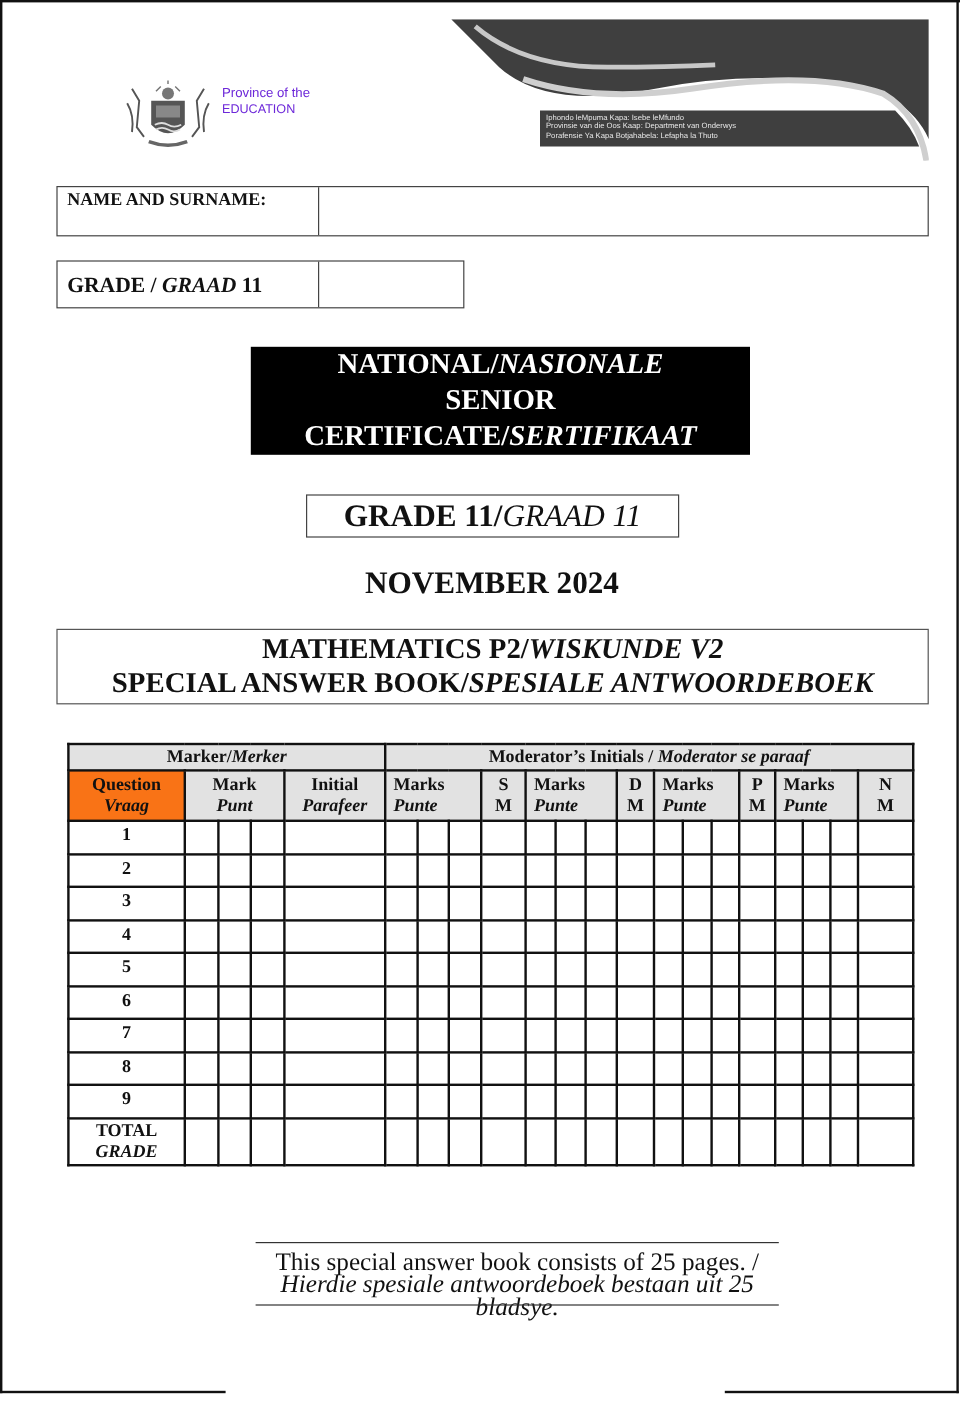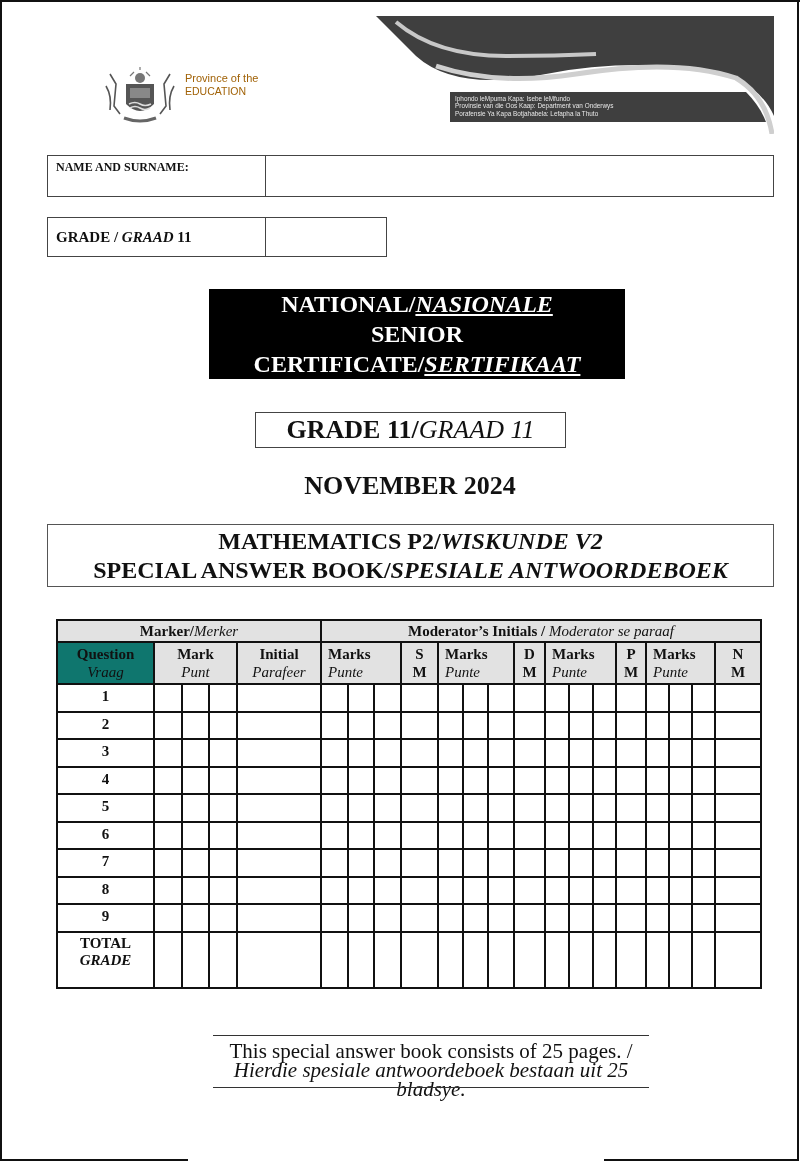--- a/index.html
+++ b/index.html
@@ -8,64 +8,64 @@
   .abs { position: absolute; }
   
   .frame-top { left: 0; top: 0; width: 800px; height: 2px; background: #111; }
   .frame-left { left: 0; top: 0; width: 2px; height: 1161px; background: #111; }
   .frame-right { left: 797px; top: 0; width: 2px; height: 1161px; background: #111; }
   .frame-bl { left: 0; top: 1159px; width: 188px; height: 2px; background: #111; }
   .frame-br { left: 604px; top: 1159px; width: 195px; height: 2px; background: #111; }
 
   
   .crest { left: 100px; top: 66px; width: 80px; height: 58px; }
-  .logo-text { left: 185px; top: 72px; font-family: "Liberation Sans", "DejaVu Sans", sans-serif; color: #a16207; }
+  .logo-text { left: 185px; top: 72px; font-family: "Liberation Sans", "DejaVu Sans", sans-serif; color: #6d28d9; }
   .logo-small { font-size: 11px; line-height: 12px; }
   .logo-big { font-size: 22px; line-height: 22px; letter-spacing: 0.2px; border-bottom: 2px solid #333; padding-bottom: 1px; width: 155px; }
   .logo-edu { font-size: 10.5px; line-height: 14px; }
 
   
   .swoosh { left: 376px; top: 16px; width: 398px; height: 118px; }
   .dept-text { left: 455px; top: 95px; font-family: "Liberation Sans", "DejaVu Sans", sans-serif;
                font-size: 6.4px; line-height: 7.4px; color: #e8e8e8; }
 
   
   .box { border: 1.5px solid #444; box-sizing: border-box; }
   .name-box { left: 47px; top: 155px; width: 727px; height: 42px; display: flex; }
-  .name-label { width: 218px; border-right: 1.5px solid #444; padding: 2px 0 0 8px; font-size: 12px; font-weight: bold; line-height: 18px; box-sizing: border-box; }
+  .name-label { width: 218px; border-right: 1.5px solid #444; padding: 2px 0 0 8px; font-size: 15px; font-weight: bold; line-height: 18px; box-sizing: border-box; }
   .name-label i { font-weight: bold; }
   .grade-box { left: 47px; top: 217px; width: 340px; height: 40px; display: flex; }
-  .grade-label { width: 218px; border-right: 1.5px solid #444; padding: 0 0 0 8px; font-size: 15px; font-weight: bold; line-height: 38px; box-sizing: border-box; }
+  .grade-label { width: 218px; border-right: 1.5px solid #444; padding: 0 0 0 8px; font-size: 18px; font-weight: bold; line-height: 38px; box-sizing: border-box; }
   .grade-label i { font-weight: bold; }
 
   
   .nsc { left: 209px; top: 289px; width: 416px; height: 90px; background: #000; color: #fff;
          text-align: center; font-weight: bold; font-size: 24px; line-height: 30px; }
-  .nsc i { font-weight: bold; text-decoration: underline; }
+  .nsc i { font-weight: bold; }
   .grade-title { left: 255px; top: 412px; width: 311px; height: 36px; border: 1.5px solid #444; box-sizing: border-box;
                  text-align: center; font-weight: bold; font-size: 26px; line-height: 33px; }
   .grade-title i { font-weight: normal; }
   .month { left: 200px; top: 470px; width: 420px; text-align: center; font-weight: bold; font-size: 26px; line-height: 32px; }
 
   .subject { left: 47px; top: 524px; width: 727px; height: 63px; border: 1.5px solid #555; box-sizing: border-box;
              text-align: center; font-weight: bold; font-size: 24px; line-height: 29px; padding-top: 2px; }
   .subject i { font-weight: bold; }
 
   
   .marks { left: 56px; top: 619px; border-collapse: collapse; table-layout: fixed; }
   .marks td, .marks th { border: 2px solid #111; padding: 0; box-sizing: border-box; }
   .marks th { background: #e2e2e2; font-weight: bold; font-size: 15px; line-height: 18px; }
-  .marks th i { font-weight: normal; text-align: center; }
+  .marks th i { font-weight: bold; text-align: center; }
   .marks .h1 th { height: 22px; font-size: 15px; }
   .marks .h2 th { height: 42px; text-align: center; }
   .marks .h2 th.left { text-align: left; padding-left: 6px; }
-  .marks .h2 th.q { background: #0f766e; }
+  .marks .h2 th.q { background: #f97316; }
   .marks td { height: 27.5px; background: #fff; }
   .marks td.qnum { text-align: center; font-weight: bold; font-size: 15px; line-height: 16px; vertical-align: top; padding-top: 3px; }
-  .marks tr.total td { height: 56px; }
+  .marks tr.total td { height: 39px; }
   .marks tr.total td.qnum { padding-top: 2px; line-height: 17px; }
   .marks tr.total td.qnum i { font-weight: bold; }
 
   
   .foot-line1 { left: 213px; top: 1035px; width: 436px; height: 1px; background: #333; }
   .foot-line2 { left: 213px; top: 1087px; width: 436px; height: 1px; background: #333; }
   .foot-text { left: 213px; top: 1042px; width: 436px; text-align: center; font-size: 21px; line-height: 19px; }
 </style>
 </head>
 <body>

